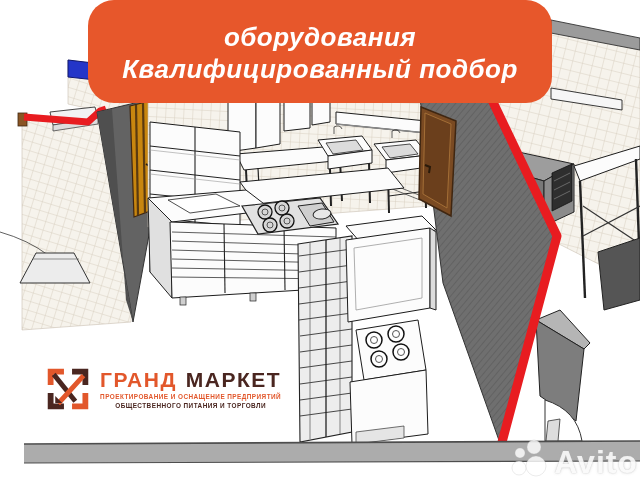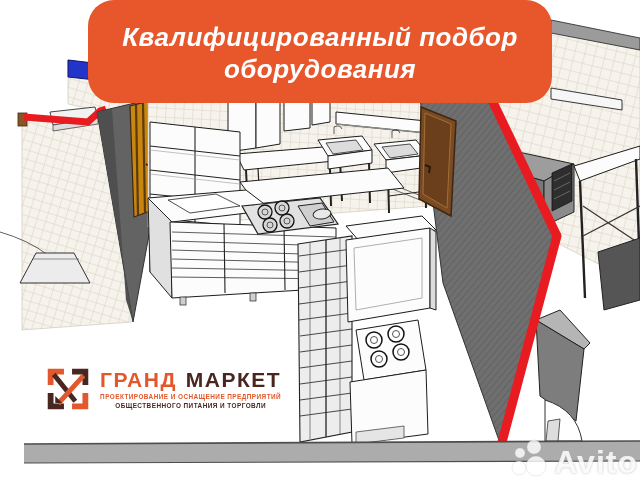--- a/index.html
+++ b/index.html
@@ -266,22 +266,22 @@
     </g>
 
     <g>
       <polygon points="24,444 640,441 640,461 24,463" style="fill:var(--baseboard-gray,#ACACAC)"></polygon>
       <line x1="24" y1="444" x2="640" y2="441" stroke="#4d4d4d" stroke-width="1.6"></line>
       <line x1="24" y1="463" x2="640" y2="461" stroke="#4d4d4d" stroke-width="1.2"></line>
     </g>
   </svg>
 
   <div class="banner">
+    <div class="line">оборудования</div>
     <div class="line">Квалифицированный подбор</div>
-    <div class="line">оборудования</div>
   </div>
 
   <div class="logo">
     <svg width="44" height="44" viewBox="0 0 38 38">
       <g fill="none" stroke-linecap="square">
         <path d="M4,13 V4 H13" style="stroke:var(--logo-orange,#E2572B)" stroke-width="5"></path>
         <path d="M25,4 H34 V13" style="stroke:var(--logo-dark,#4A2620)" stroke-width="5"></path>
         <path d="M34,25 V34 H25" style="stroke:var(--logo-orange,#E2572B)" stroke-width="5"></path>
         <path d="M13,34 H4 V25" style="stroke:var(--logo-dark,#4A2620)" stroke-width="5"></path>
         <path d="M8,8 L24,28" style="stroke:var(--logo-dark,#4A2620)" stroke-width="4.2"></path>

